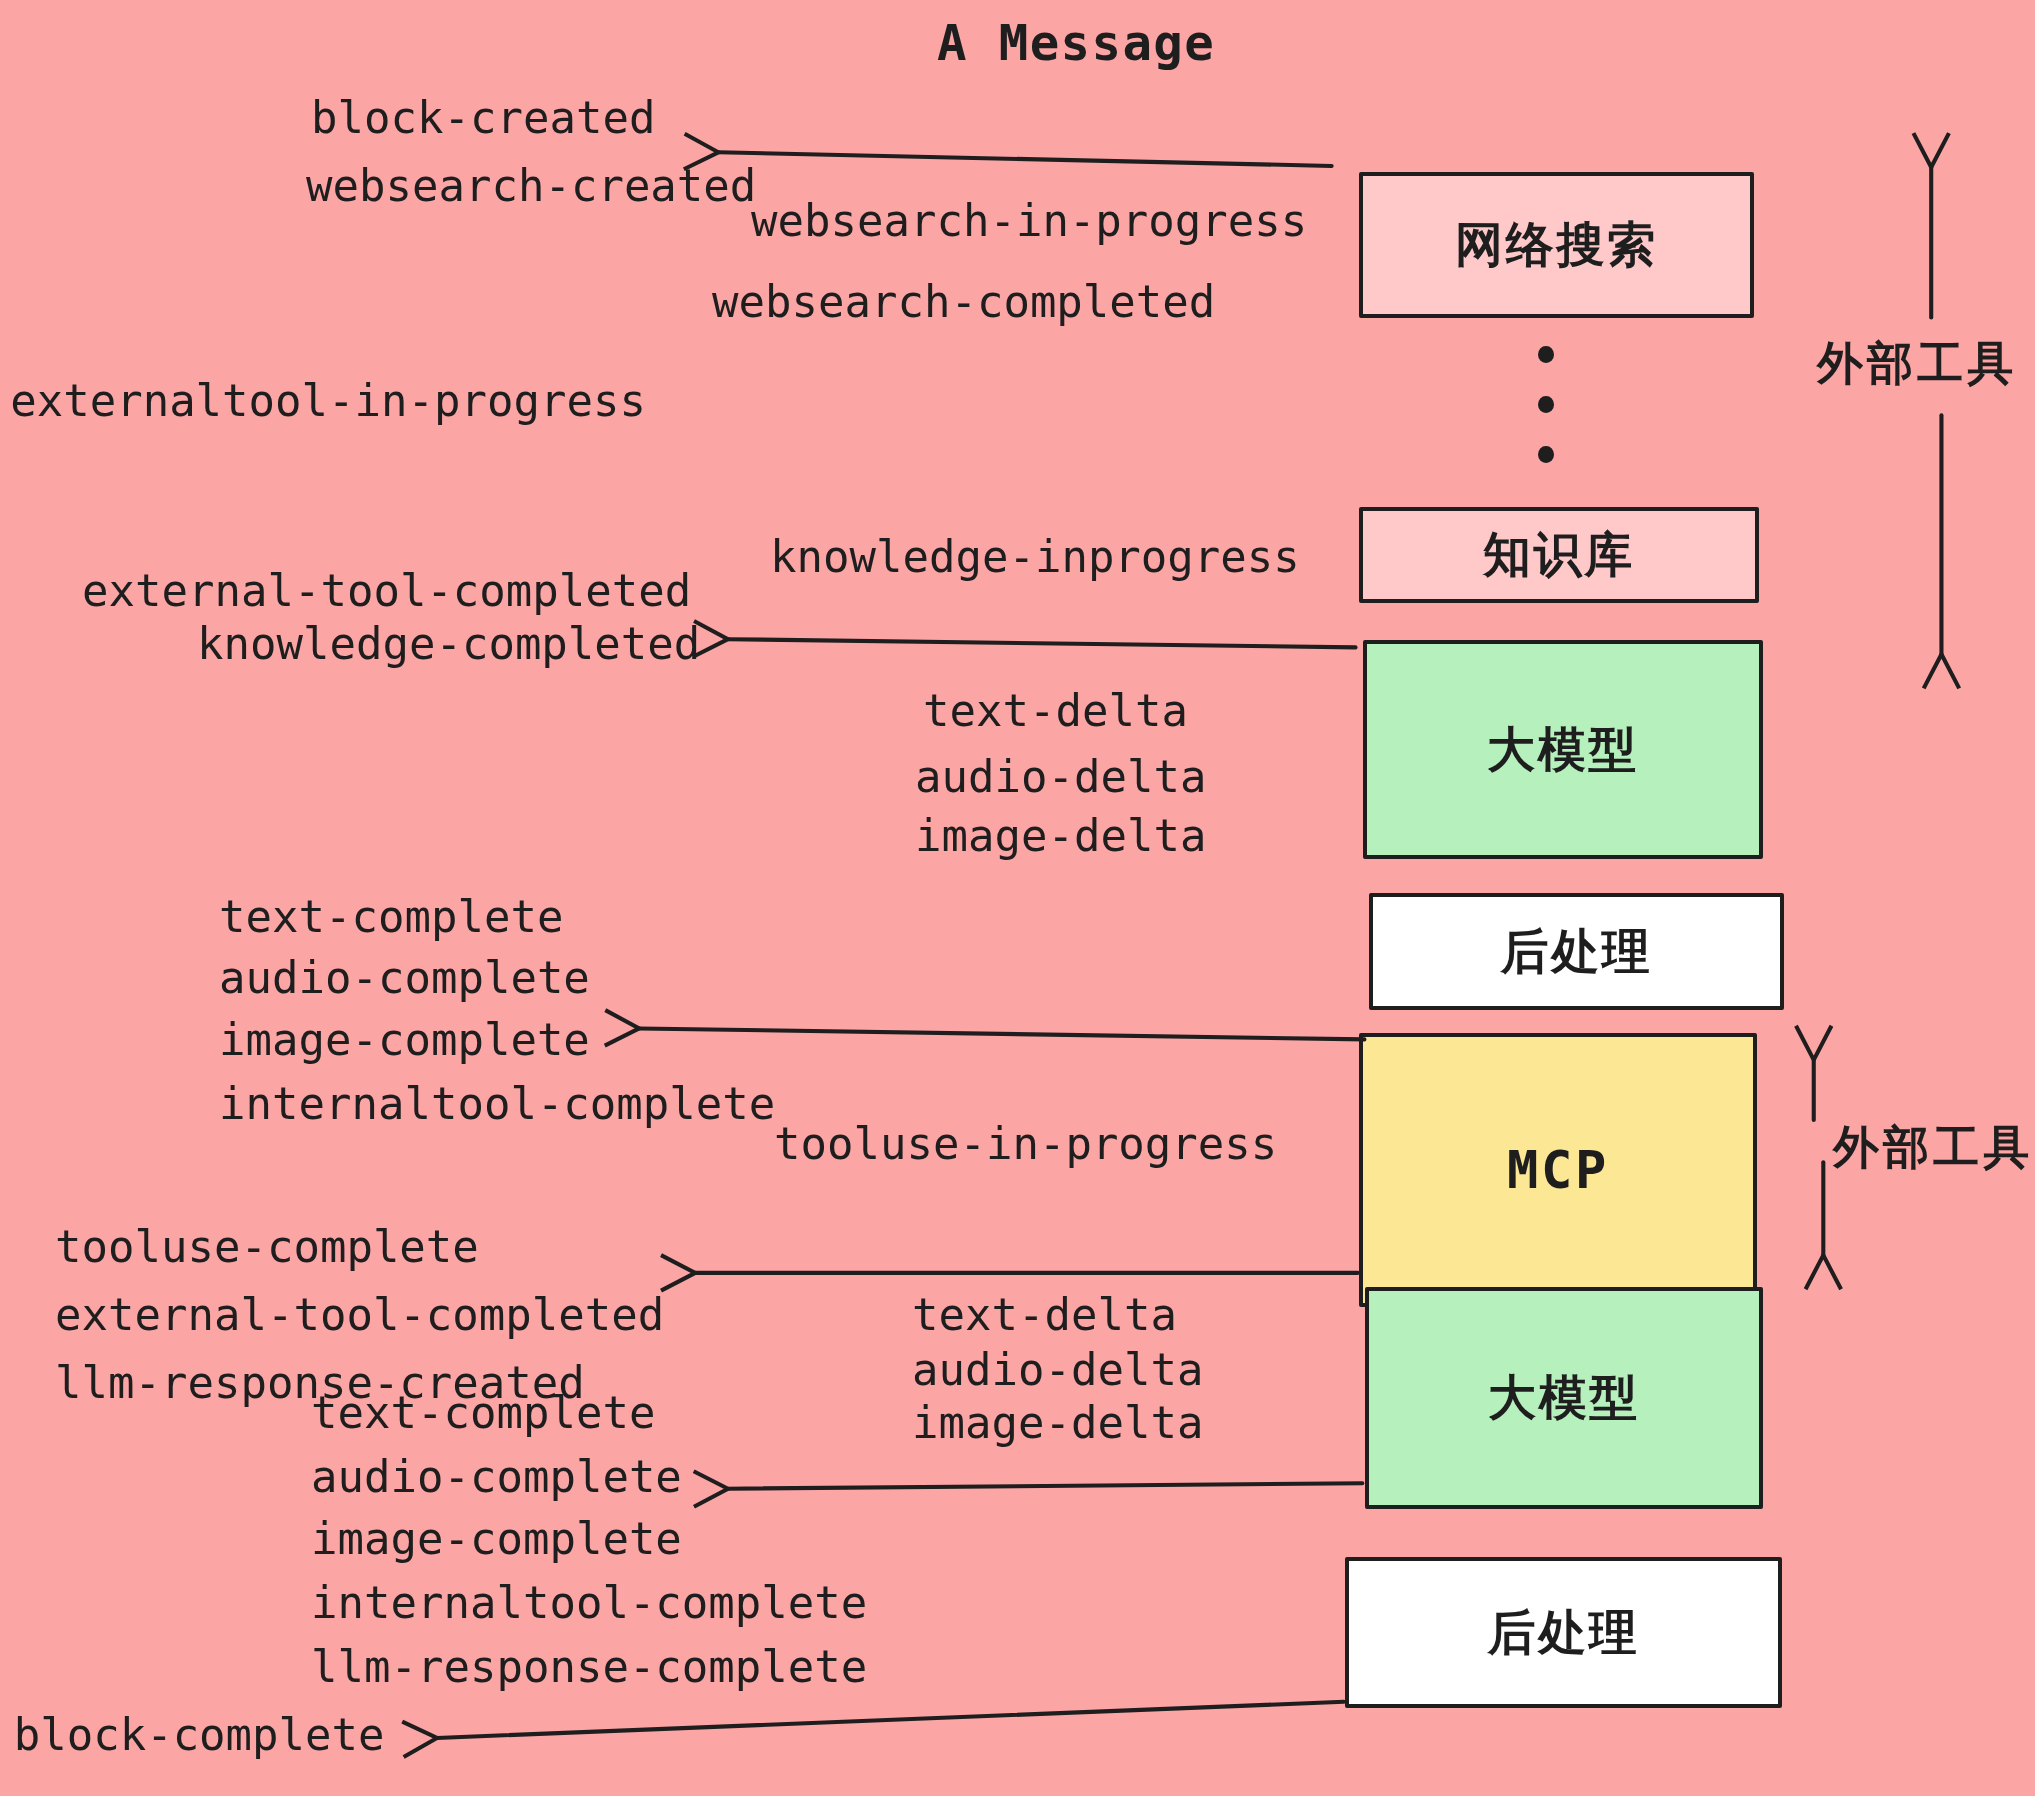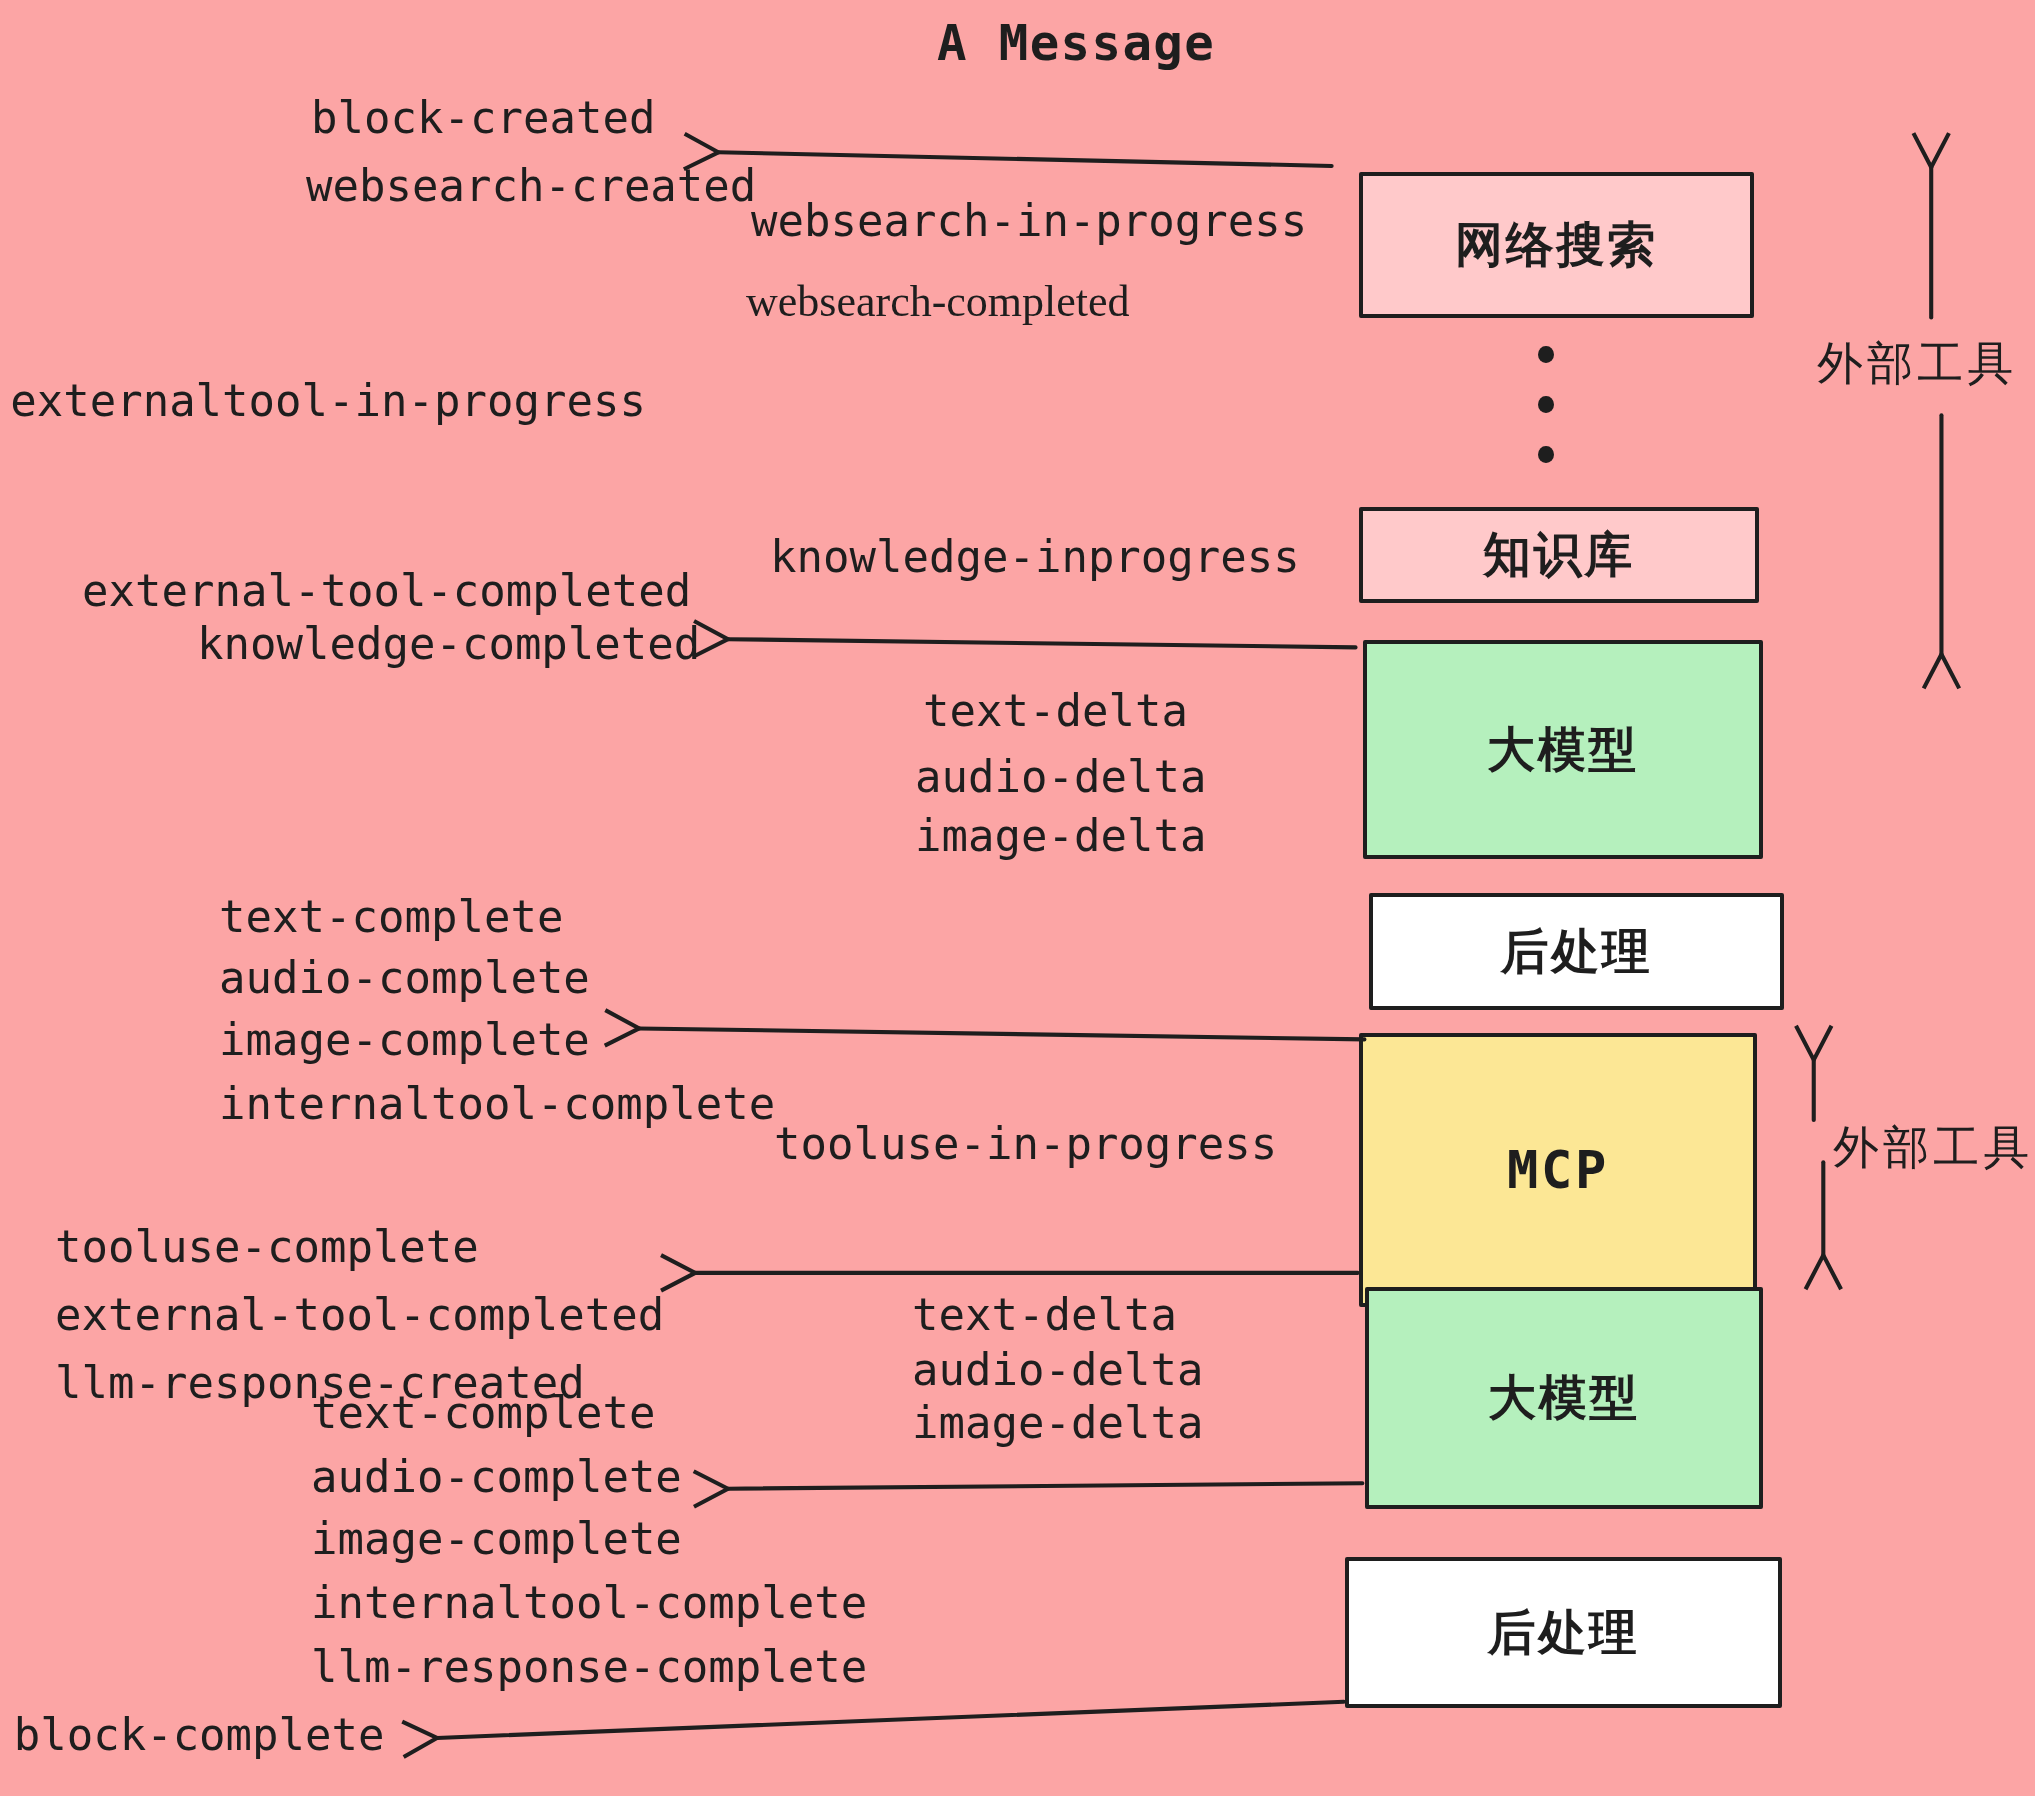--- a/index.html
+++ b/index.html
@@ -43,21 +43,21 @@
   }
   .box .lbl.mono{
     font-family:"DejaVu Sans Mono", monospace;
     font-size:52px;
     font-weight:700;
   }
   .side-label{
     position:absolute;
     font-family:"DejaVu Sans", sans-serif;
     font-size:46px;
-    font-weight:400;
+    font-weight:700;
     letter-spacing:4.1px;
     white-space:nowrap;
   }
   .dots{
     position:absolute;
     display:flex;
     flex-direction:column;
     align-items:center;
     gap:33px;
   }
@@ -75,21 +75,21 @@
 </head>
 <body>
 
 <div class="canvas">
 
   <div class="title" style="left:937px;top:15px;">A Message</div>
 
   <div class="ev" style="left:311px;top:96px;">block-created</div>
   <div class="ev" style="left:306px;top:164px;">websearch-created</div>
   <div class="ev" style="left:751px;top:199px;">websearch-in-progress</div>
-  <div class="ev" style="left:746px;top:280px;font-family:Liberation Serif, serif;">websearch-completed</div>
+  <div class="ev" style="left:712px;top:280px;">websearch-completed</div>
   <div class="ev" style="left:10.2px;top:379px;">externaltool-in-progress</div>
   <div class="ev" style="left:770px;top:535px;">knowledge-inprogress</div>
   <div class="ev" style="left:82px;top:569px;">external-tool-completed</div>
   <div class="ev" style="left:197px;top:622px;">knowledge-completed</div>
 
   <div class="ev" style="left:923px;top:689px;">text-delta</div>
   <div class="ev" style="left:915px;top:755px;">audio-delta</div>
   <div class="ev" style="left:915px;top:814px;">image-delta</div>
 
   <div class="ev" style="left:219px;top:895px;">text-complete</div>

